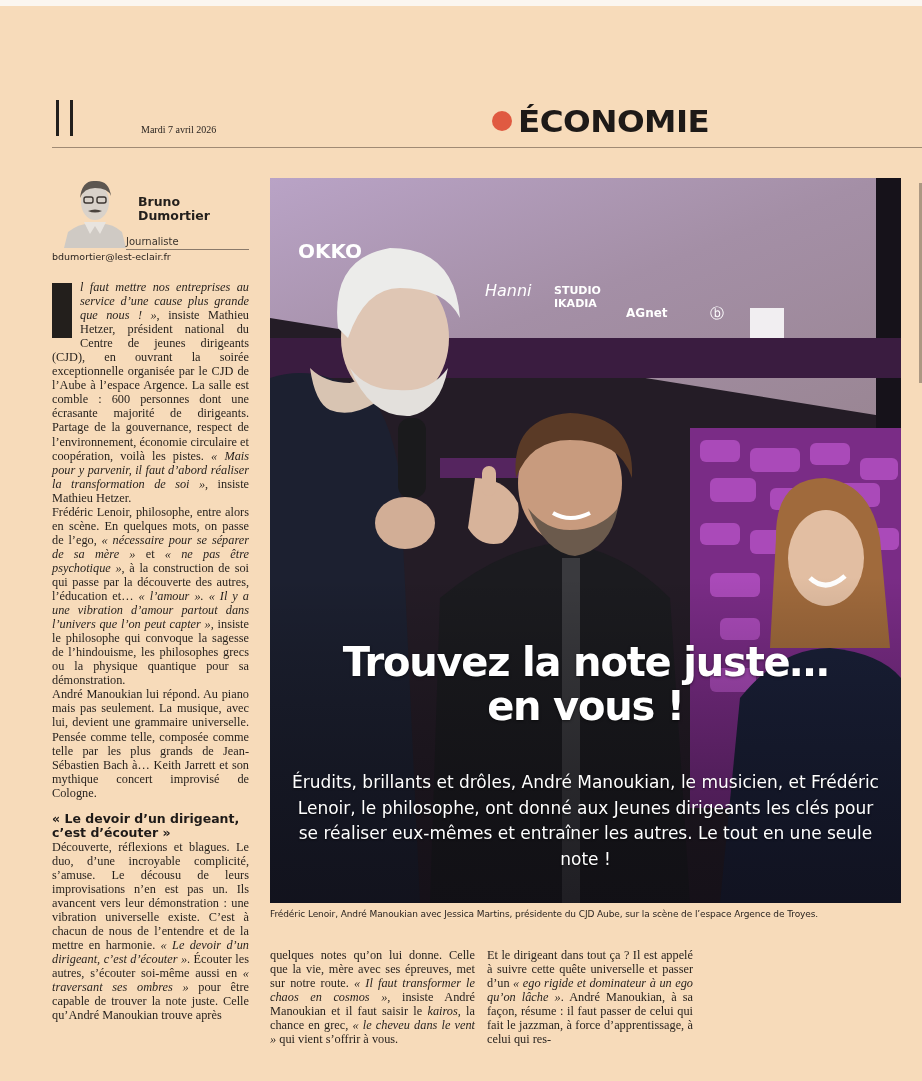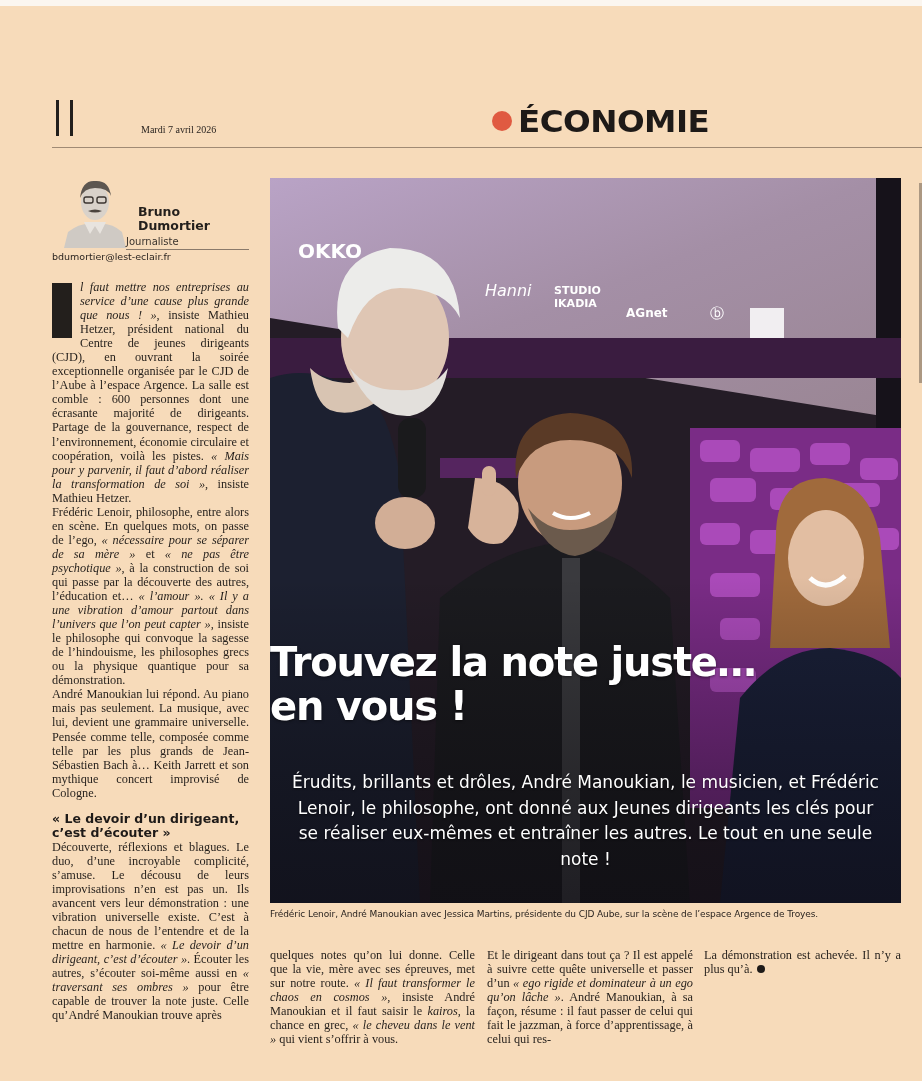--- a/index.html
+++ b/index.html
@@ -14,41 +14,41 @@
   .page-mark span:last-child { left: 14px; }
   .date { position: absolute; left: 141px; top: 124px; font-size: 10px; font-family: "Liberation Serif", serif; color: #2a2420; }
   .section { position: absolute; left: 492px; top: 103px; display: flex; align-items: center; }
   .section .dot { width: 20px; height: 20px; border-radius: 50%; background: #e05a41; margin-right: 6px; }
   .section .label { font-family: "DejaVu Sans", sans-serif; font-weight: bold; font-size: 31px; letter-spacing: -0.5px; color: #1e1a18; transform: scaleX(1.05); transform-origin: left; }
   .header-rule { position: absolute; left: 52px; top: 147px; width: 870px; height: 1px; background: #a08a74; }
 
   
   .author { position: absolute; left: 60px; top: 176px; width: 190px; height: 74px; }
   .author .photo { position: absolute; left: 4px; top: 0; width: 62px; height: 72px; }
-  .author .name { position: absolute; left: 78px; top: 29px; font-family: "DejaVu Sans", sans-serif; font-weight: bold; font-size: 12.5px; line-height: 14px; color: #231f1c; }
+  .author .name { position: absolute; left: 78px; top: 19px; font-family: "DejaVu Sans", sans-serif; font-weight: bold; font-size: 12.5px; line-height: 14px; color: #231f1c; }
   .author .role { position: absolute; left: 66px; top: 60px; font-family: "DejaVu Sans", sans-serif; font-size: 10px; color: #3a332d; }
   .author .rule { position: absolute; left: 66px; top: 73px; width: 123px; height: 1px; background: #8a7a6b; }
   .email { position: absolute; left: 52px; top: 251px; font-family: "DejaVu Sans", sans-serif; font-size: 9.5px; color: #2a2420; }
 
   
   .col { position: absolute; font-size: 12.3px; line-height: 14.05px; text-align: justify; hyphens: manual; color: #241f1b; }
   .col p { margin: 0; }
   .col i { font-style: italic; }
   .col1 { left: 52px; top: 280px; width: 197px; }
   .dropcap { float: left; width: 20px; height: 55px; background: #231f1c; margin: 3px 8px 0 0; }
   .subhead { font-family: "DejaVu Sans", sans-serif; font-weight: bold; font-size: 12.5px; line-height: 14px; margin-top: 12px; color: #1e1a18; text-align: left; }
   .col2 { left: 270px; top: 948px; width: 205px; }
   .col3 { left: 487px; top: 948px; width: 206px; }
   .col4 { left: 704px; top: 948px; width: 197px; }
   .end-dot { display: inline-block; width: 8px; height: 8px; border-radius: 50%; background: #1e1a18; margin-left: 4px; vertical-align: 0px; }
 
   
   .photo-box { position: absolute; left: 270px; top: 178px; width: 631px; height: 725px; overflow: hidden; background: #1f1b22; }
   .photo-box svg { position: absolute; left: 0; top: 0; }
-  .headline { position: absolute; left: 0; top: 640px; width: 631px; color: #fff; font-family: "DejaVu Sans", sans-serif; font-weight: bold; font-size: 40px; line-height: 44px; letter-spacing: -1.2px; text-shadow: 0 1px 3px rgba(0,0,0,0.5); }
+  .headline { position: absolute; left: 0; top: 640px; width: 631px; text-align: center; color: #fff; font-family: "DejaVu Sans", sans-serif; font-weight: bold; font-size: 40px; line-height: 44px; letter-spacing: -1.2px; text-shadow: 0 1px 3px rgba(0,0,0,0.5); }
   .photo-box .headline { top: 462px; }
   .standfirst { position: absolute; left: 20px; top: 592px; width: 591px; text-align: center; color: #fff; font-family: "DejaVu Sans", sans-serif; font-size: 17px; line-height: 25.5px; text-shadow: 0 1px 2px rgba(0,0,0,0.6); }
   .caption { position: absolute; left: 270px; top: 909px; font-family: "DejaVu Sans", sans-serif; font-size: 9px; color: #2a2420; letter-spacing: -0.1px; }
   .right-edge { position: absolute; left: 919px; top: 183px; width: 3px; height: 200px; background: #7a6b5e; opacity: 0.6; }
 </style>
 </head>
 <body>
 
 <div class="top-strip"></div>
 
@@ -183,14 +183,13 @@
   </p>
 </div>
 
 <div class="col col3">
   <p>
     <span>Et le dirigeant dans tout ça ? Il est appelé à suivre cette quête universelle et passer d’un </span><i>« ego rigide et dominateur à un ego qu’on lâche »</i><span>. André Manoukian, à sa façon, résume : il faut passer de celui qui fait le jazzman, à force d’apprentissage, à celui qui res-</span>
   </p>
 </div>
 
 <div class="col col4">
-  <p><span>La démonstration est achevée. Il n’y a plus qu’à.</span><span class="end-dot"></span></p>
 </div>
 
 </body></html>

